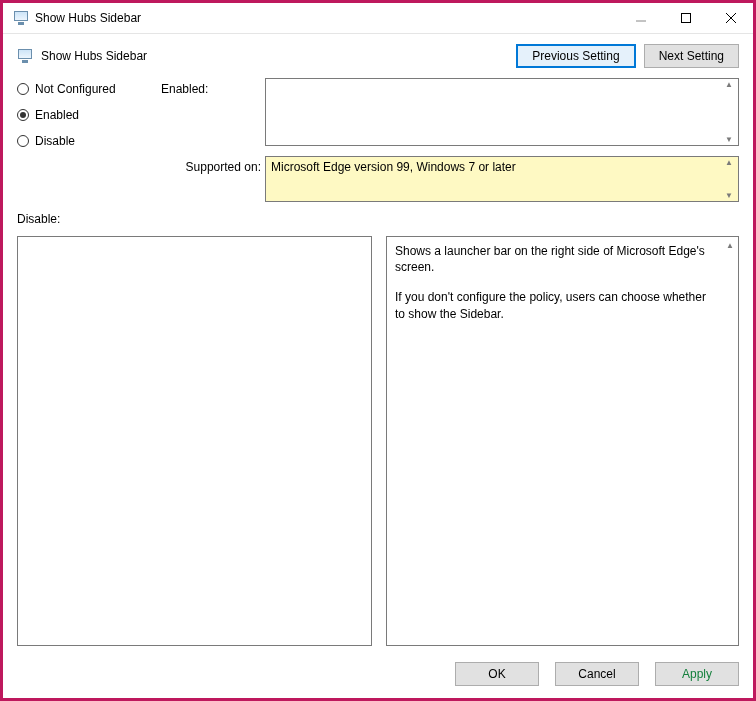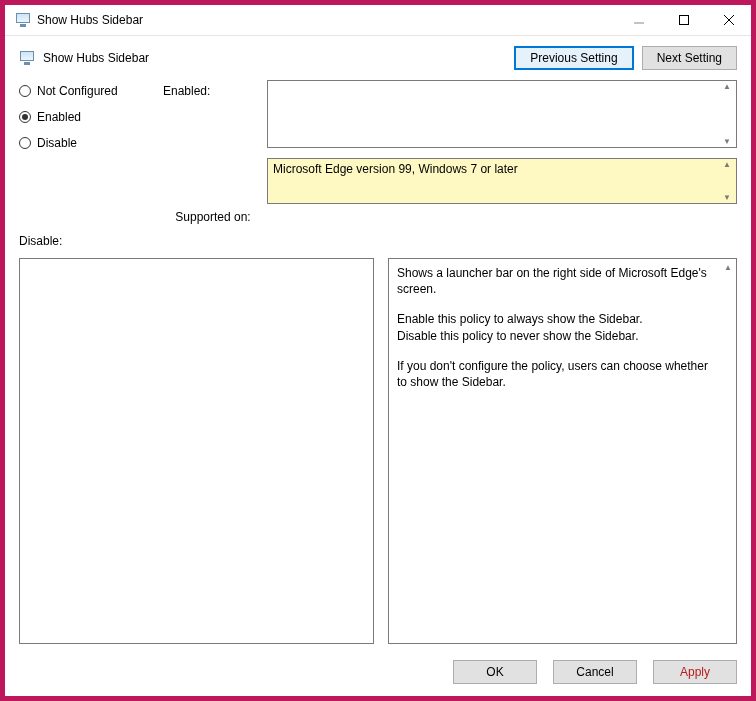--- a/index.html
+++ b/index.html
@@ -4,21 +4,21 @@
 <style>
   html, body {
     margin: 0; padding: 0;
     font-family: "Segoe UI", Tahoma, sans-serif;
     font-size: 12px;
     color: #000;
     background: #fff;
   }
   .window {
     width: 756px; height: 701px;
-    border: 5px solid #be185d;
+    border: 3px solid #be185d;
     box-sizing: border-box;
     display: flex; flex-direction: column;
     box-shadow: 1px 1px 4px rgba(0,0,0,0.15);
   }
   
   .titlebar {
     display: flex; align-items: center;
     height: 30px;
     border-bottom: 1px solid #e5e5e5;
   }
@@ -79,21 +79,21 @@
     box-sizing: border-box;
     cursor: pointer;
     display: inline-flex; align-items: center; justify-content: center;
   }
   .btn.primary-selected {
     border: 2px solid #0078d7;
     background: #e5f1fb;
   }
   .btn + .btn { margin-left: 8px; }
   .btn[disabled] {
-    color: #b91c1c;
+    color: #15803d;
     cursor: default;
   }
 
   
   .middle {
     display: grid;
     grid-template-columns: 140px 100px 1fr;
     row-gap: 10px;
     column-gap: 4px;
     align-items: start;
@@ -236,41 +236,37 @@
         </label>
       </div>
 
       <div class="field-label">Enabled:</div>
       <div class="textbox comment">
         <span></span>
         <span class="sb up">▲</span>
         <span class="sb down">▼</span>
       </div>
 
-      <div class="field-label" style="text-align:center;margin-top:48px;">Supported on:</div>
+      <div class="field-label" style="text-align:right;">Supported on:</div>
       <div class="textbox supported ro">
         <span>Microsoft Edge version 99, Windows 7 or later</span>
         <span class="sb up">▲</span>
         <span class="sb down">▼</span>
       </div>
     </div>
 
     <div class="labels-row">
       <div class="col-left">Disable:</div>
     </div>
 
     <div class="panes">
       <div class="pane options"></div>
       <div class="pane help">
         <span class="help-scroll-up">▲</span>
         <p>Shows a launcher bar on the right side of Microsoft Edge's screen.</p>
-        <p>
-          <span>Enable this policy to always show the Sidebar.</span><br>
-          <span>Disable this policy to never show the Sidebar.</span>
-        </p>
         <p>If you don't configure the policy, users can choose whether to show the Sidebar.</p>
       </div>
     </div>
 
     <div class="footer">
       <button class="btn">OK</button>
       <button class="btn">Cancel</button>
       <button class="btn" disabled="">Apply</button>
     </div>
 

